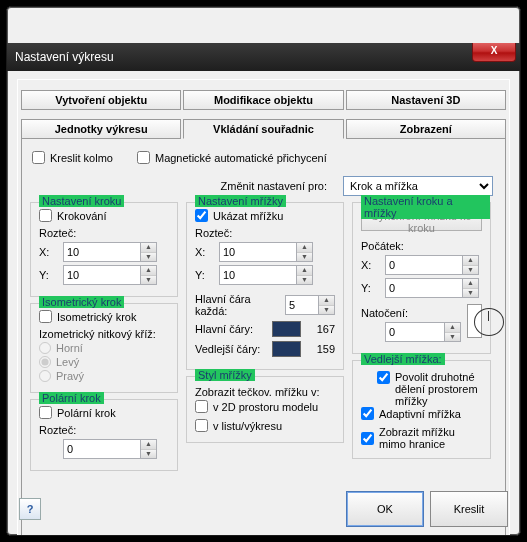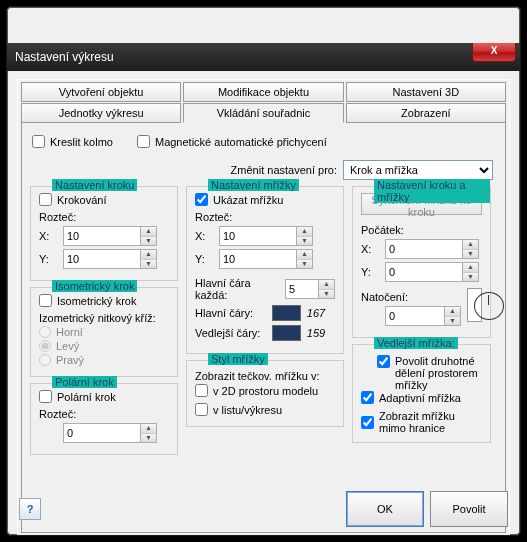--- a/index.html
+++ b/index.html
@@ -4,49 +4,49 @@
 <style>
 * { box-sizing: border-box; margin: 0; padding: 0; font-family: "Segoe UI", Tahoma, sans-serif; font-size: 11px; }
 body { background: #000; padding: 6px; }
 .window { width: 515px; height: 530px; background: #f0f0f0; border: 1px solid #1a1a1a; border-radius: 5px; overflow: hidden; box-shadow: 0 0 0 1px #555 inset; position: relative; }
 .titlebar { height: 28px; background: linear-gradient(#3a3a3a, #1e1e1e); color: #fff; display: flex; align-items: center; padding: 0 8px; position: relative; margin-top: 36px; }
 .titlebar .title { font-size: 12px; }
 .close-btn { position: absolute; right: 4px; top: 0; width: 44px; height: 19px; background: linear-gradient(#e06060, #c83030 45%, #b01010 55%, #d04040); border: 1px solid #7a1010; border-top: none; border-radius: 0 0 4px 4px; color: #fff; text-align: center; line-height: 16px; font-size: 10px; font-weight: bold; }
 .content { padding: 8px 10px; }
 .tabs-wrap { border: 1px solid #fff; padding: 2px; background: #f0f0f0; }
 .tab-row { display: flex; }
-.tab { flex: 1; border: 1px solid #999; background: linear-gradient(#fdfdfd, #e8e8e8); text-align: center; padding: 3px 0; margin: 0 1px 1px; cursor: default; }
+.tab { flex: 1; border: 1px solid #999; background: linear-gradient(#fdfdfd, #e8e8e8); text-align: center; padding: 3px 0; margin: 8px 1px 1px; cursor: default; font-weight: bold; }
 .tab.active { background: #f0f0f0; border-bottom: 1px solid #f0f0f0; position: relative; z-index: 2; }
 .panel { border: 1px solid #999; border-top: none; background: #f0f0f0; padding: 10px 8px 20px; margin: -1px 1px 0; min-height: 410px; position: relative; }
 .row-top { display: flex; align-items: center; gap: 24px; padding: 2px 0 8px 2px; }
 .chk { display: inline-flex; align-items: center; gap: 5px; }
 .chk input { width: 13px; height: 13px; }
-.change-for { display: flex; align-items: center; gap: 6px; margin: 4px 0 6px; justify-content: flex-end; padding-right: 4px; }
+.change-for { display: flex; align-items: center; gap: 16px; margin: 4px 0 6px; justify-content: flex-end; padding-right: 4px; }
 .change-for select { width: 150px; height: 20px; border: 1px solid #7a9ac0; background: #fff; padding: 1px 2px; }
 .cols { display: flex; gap: 8px; }
 .col { display: flex; flex-direction: column; gap: 6px; }
 .col.c1 { width: 148px; }
 .col.c2 { width: 158px; }
 .col.c3 { width: 139px; }
 .group { border: 1px solid #ccc; padding: 6px 8px 8px; position: relative; }
-.group .legend { position: absolute; top: -8px; left: 21px; background: #14b8a6; padding: 0 3px; color: #1a3e6e; }
+.group .legend { position: absolute; top: -8px; left: 8px; background: #22c55e; padding: 0 3px; color: #1a3e6e; }
 .lbl { display: block; margin: 3px 0 2px; }
 .spin-row { display: flex; align-items: center; gap: 6px; margin: 3px 0; }
 .spin-row > span:first-child { width: 18px; }
 .spin { display: flex; align-items: stretch; }
 .spin input { width: 78px; height: 20px; border: 1px solid #abadb3; padding: 1px 3px; }
 .spin .btns { display: flex; flex-direction: column; width: 16px; border: 1px solid #abadb3; border-left: none; }
 .spin .btns div { flex: 1; background: linear-gradient(#f5f5f5,#dcdcdc); text-align: center; line-height: 7px; font-size: 7px; color: #555; border-bottom: 1px solid #ccc; }
 .spin .btns div:last-child { border-bottom: none; }
 .radio { display: flex; align-items: center; gap: 5px; margin: 2px 0; color: #888; }
 .radio input { width: 12px; height: 12px; }
 .color-row { display: flex; align-items: center; gap: 6px; margin: 4px 0; }
 .color-row > span:first-child { width: 76px; }
 .color-swatch { width: 30px; height: 16px; border: 1px solid #666; background: #203860; display: inline-block; }
-.color-val { width: 30px; text-align: left; display: inline-block; font-style: italic; }
+.color-val { width: 30px; text-align: right; display: inline-block; }
 .btn-sync { width: 100%; height: 22px; border: 1px solid #b0b0b0; background: linear-gradient(#f8f8f8,#e6e6e6); color: #888; margin-bottom: 6px; }
 .clock { width: 44px; height: 34px; border: 1px solid #999; background: #fff; position: relative; display: inline-block; margin-left: 6px; }
 .clock::before { content: ""; position: absolute; left: 6px; top: 3px; width: 28px; height: 26px; border: 1px solid #333; border-radius: 50%; }
 .clock::after { content: ""; position: absolute; left: 20px; top: 6px; width: 1px; height: 10px; background: #333; }
 .footer { position: absolute; left: 0; right: 0; bottom: 0; padding: 8px 12px; display: flex; align-items: center; }
 .help { width: 22px; height: 22px; border: 1px solid #9aa; background: linear-gradient(#fff,#dce6f2); color: #2a5aa0; font-weight: bold; text-align: center; line-height: 20px; }
 .footer-spacer { flex: 1; }
 .dlg-btn { width: 78px; height: 36px; border: 1px solid #888; background: linear-gradient(#fdfdfd,#e2e2e2); margin-left: 6px; }
 .dlg-btn.primary { border: 1px solid #4a78b8; box-shadow: 0 0 0 1px #7aa8e8 inset; }
 </style>
@@ -287,15 +287,15 @@
           </div>
         </div>
       </div>
     </div>
   </div>
 
   <div class="footer">
     <div class="help">?</div>
     <div class="footer-spacer"></div>
     <button class="dlg-btn primary">OK</button>
-    <button class="dlg-btn">Povolit</button>
+    <button class="dlg-btn">Kreslit</button>
   </div>
 </div>
 
 </body></html>

